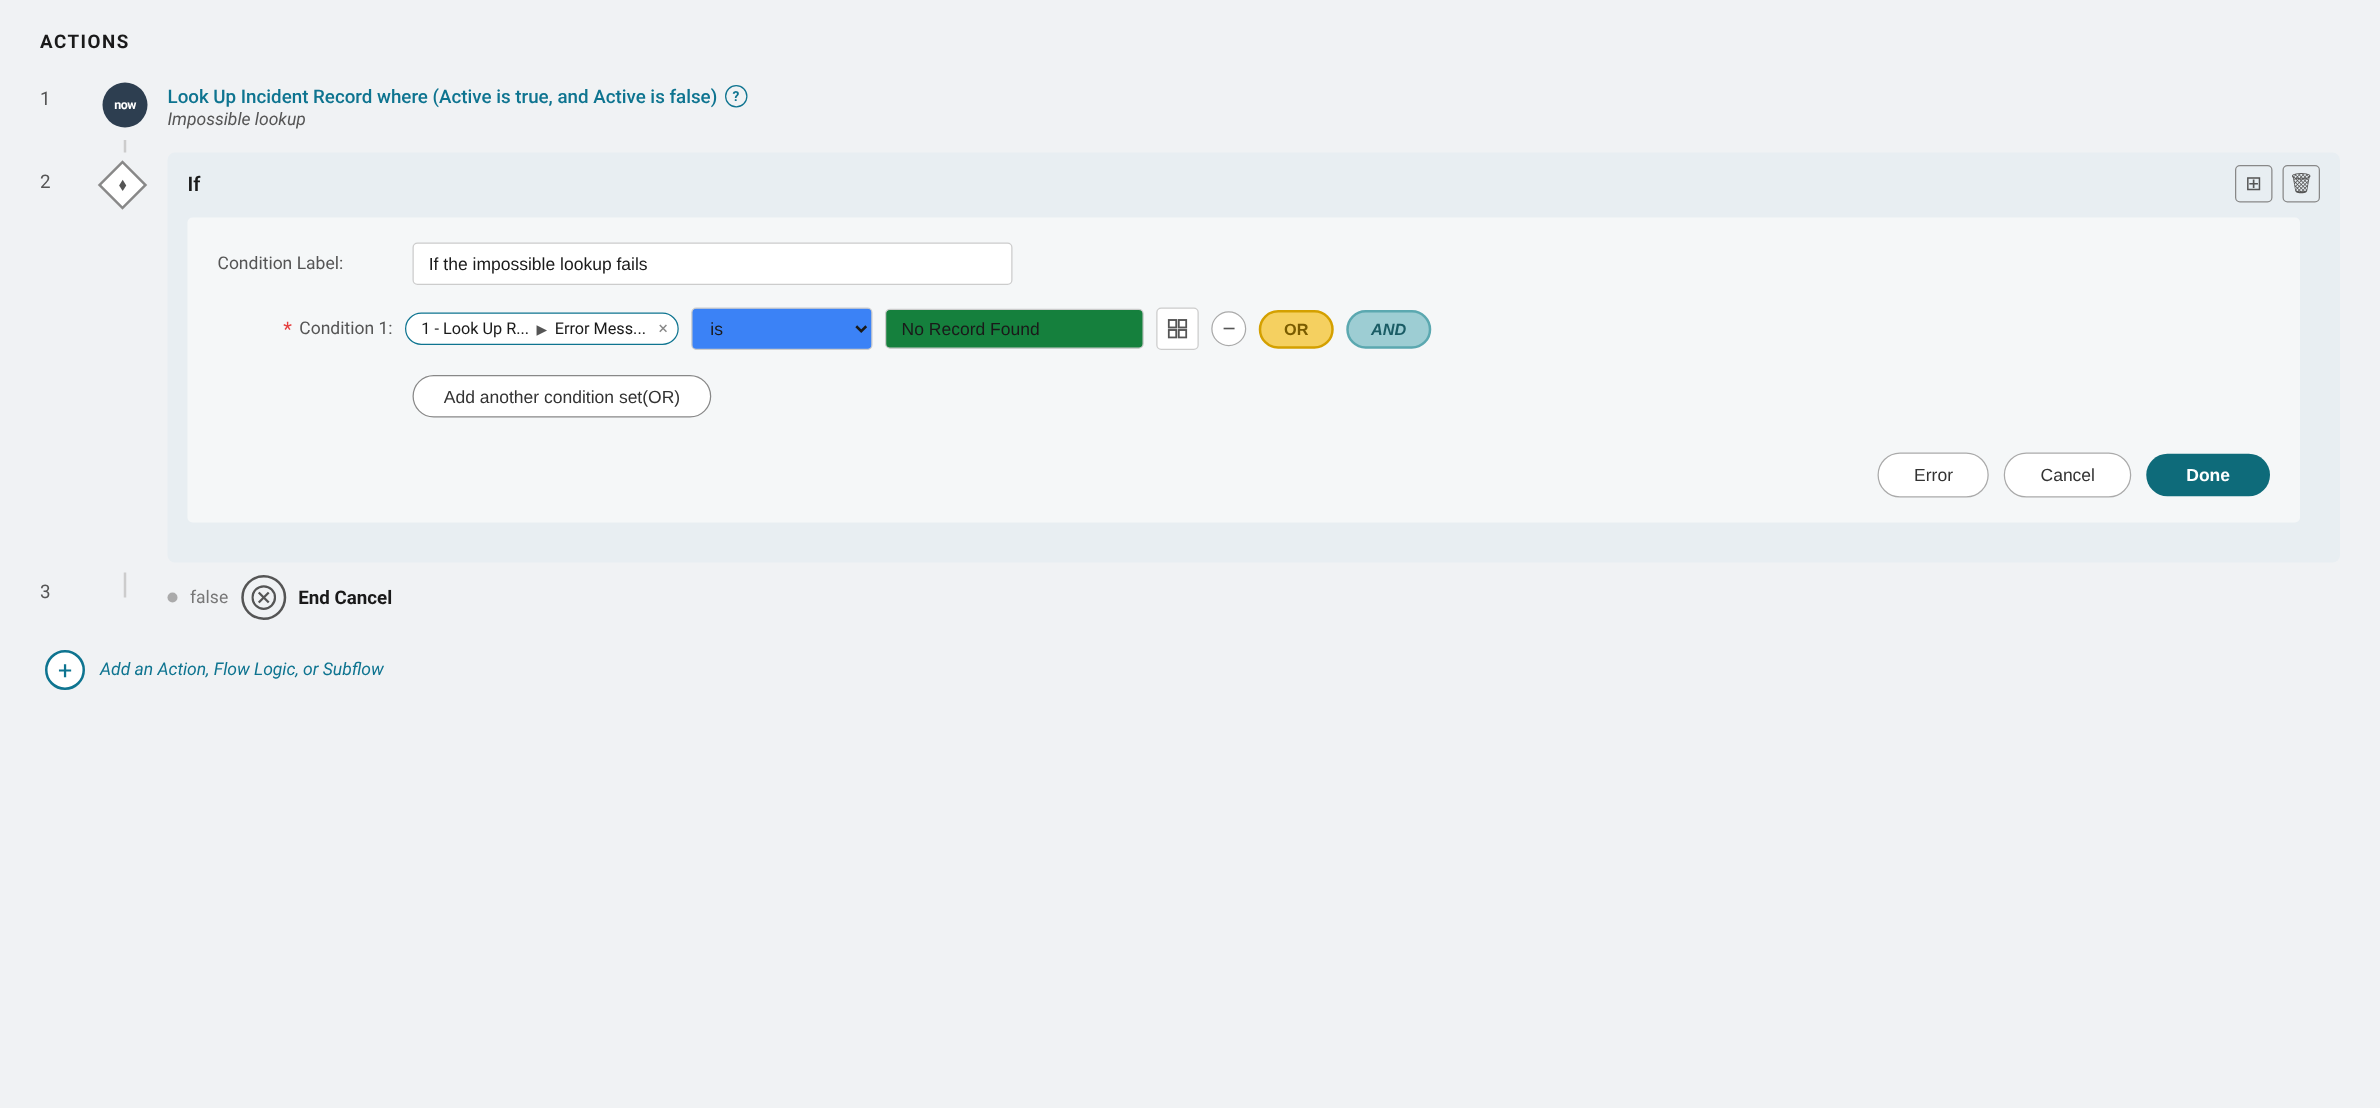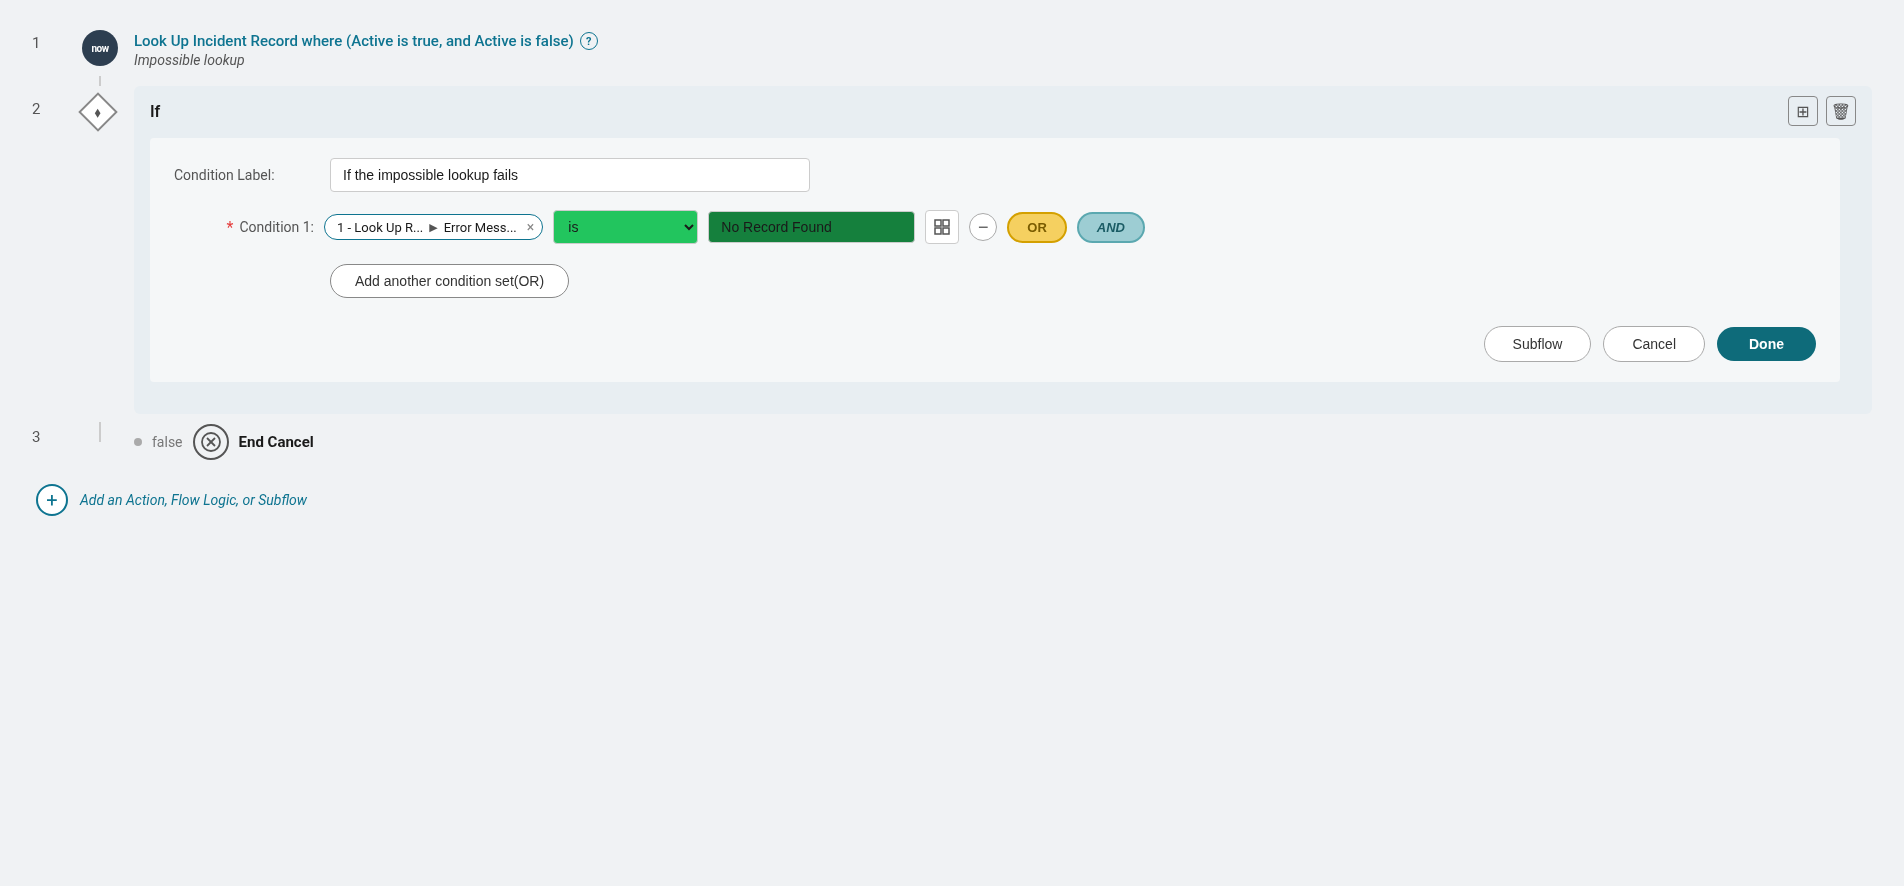--- a/index.html
+++ b/index.html
@@ -216,21 +216,21 @@
       color: #888;
       cursor: pointer;
       font-size: 14px;
     }
 
     .operator-select {
       padding: 7px 10px;
       border: 1.5px solid #ccc;
       border-radius: 4px;
       font-size: 14px;
-      background: #22c55e;
+      background: #3b82f6;
       color: #1a1a1a;
       min-width: 120px;
       cursor: pointer;
     }
 
     .value-input {
       padding: 7px 12px;
       border: 1.5px solid #ccc;
       border-radius: 4px;
       font-size: 14px;
@@ -473,20 +473,21 @@
       height: 20px;
       background: #ccc;
       margin: 0 auto;
     }
   </style>
 </head>
 <body>
 
 <div class="page-container">
 
+  <div class="actions-title">ACTIONS</div>
 
   <div class="step-row">
     <div class="step-number">1</div>
     <div class="step-icon">
       <div class="now-icon">
         <span>now</span>
       </div>
     </div>
     <div class="step-content">
       <div class="step1-label">
@@ -564,21 +565,21 @@
           <button class="or-btn">OR</button>
 
           <button class="and-btn">AND</button>
         </div>
 
         
         <button class="add-condition-btn">Add another condition set(OR)</button>
 
         
         <div class="footer-btns">
-          <button class="delete-btn">Subflow</button>
+          <button class="delete-btn">Error</button>
           <button class="cancel-btn">Cancel</button>
           <button class="done-btn">Done</button>
         </div>
       </div>
     </div>
   </div>
 
   <div class="step3-full-row">
     <div class="step3-number-col">3</div>
     <div class="step3-icon-area">

